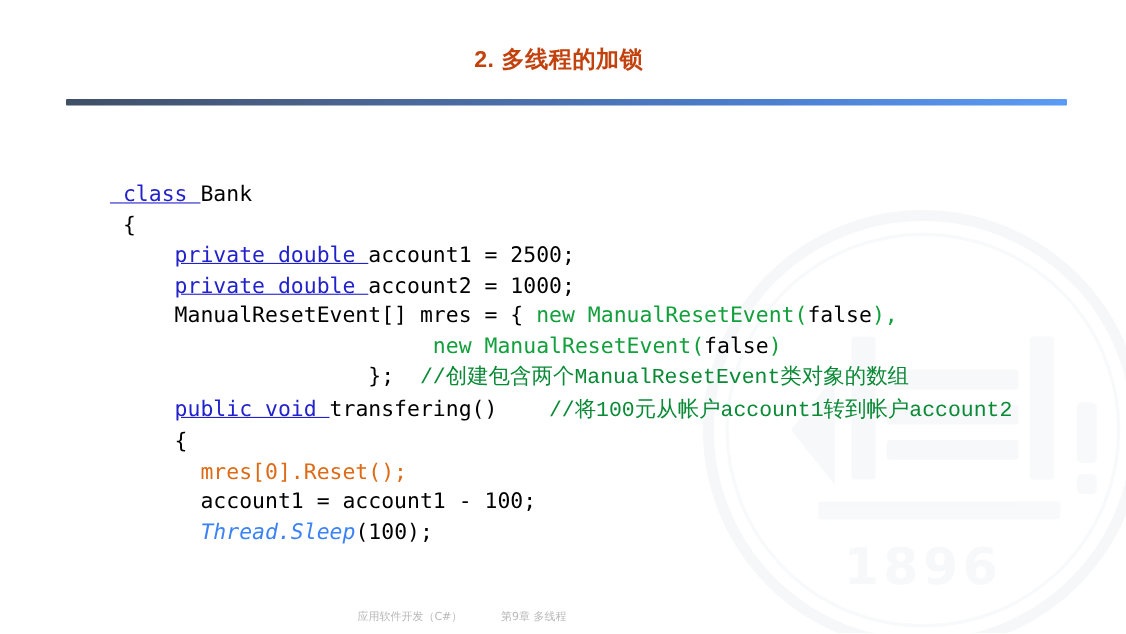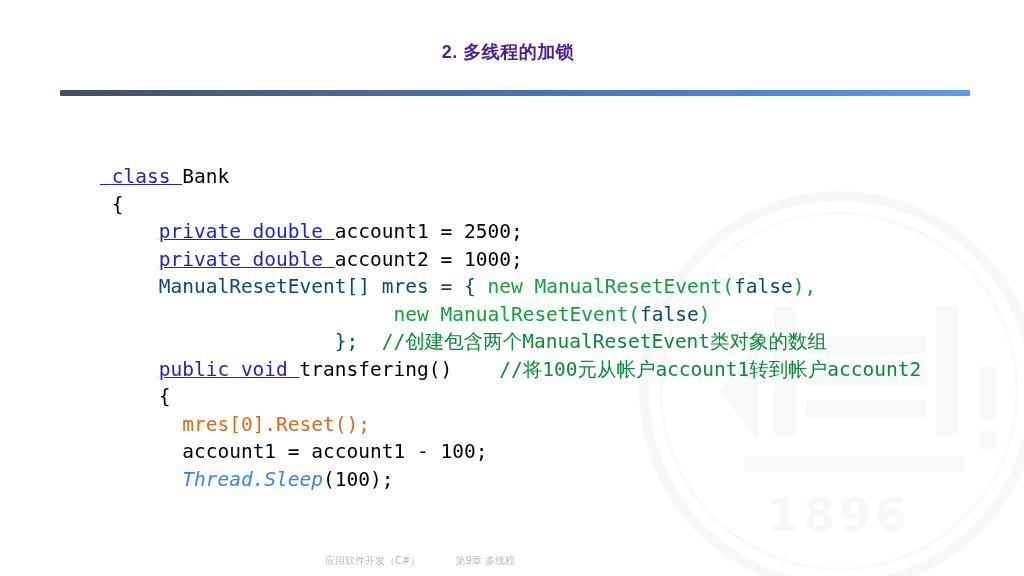--- a/index.html
+++ b/index.html
@@ -30,23 +30,23 @@
     height: 430px;
     opacity: 0.28;
     pointer-events: none;
   }
   .title {
     position: absolute;
     top: 40px;
     left: 0;
     width: 1016px;
     text-align: center;
-    font-size: 18px;
+    font-size: 21px;
     font-weight: bold;
-    color: #4c1d95;
+    color: #c2410c;
     letter-spacing: 0.5px;
   }
   .rule {
     position: absolute;
     top: 90px;
     left: 60px;
     width: 910px;
     height: 6px;
     background: linear-gradient(to right, #3f4f66 0%, #4a628c 25%, #4b7fd0 70%, #5b9bf5 100%);
     border-radius: 1px;
@@ -58,23 +58,23 @@
     width: 900px;
     font-family: "DejaVu Sans Mono", monospace;
     font-size: 19.5px;
     line-height: 27.5px;
     color: #000000;
     white-space: pre-wrap;
   }
   .ln { display: block; min-height: 27px; }
   .blue   { color: #2222cc; text-decoration: underline; }
   .dblue  { color: #3b82f6; font-style: italic; }
-  .orange { color: #0c4a6e; }
+  .orange { color: #000000; }
   .orange2{ color: #dd6a16; text-align: right; }
-  .green  { color: #0a8a36; }
+  .green  { color: #0a8a36; font-family: Liberation Mono, monospace; }
   .green2 { color: #12a03c; }
   .black  { color: #000000; text-align: center; }
   .lead {
     color: #1818cc;
     font-family: "DejaVu Sans", sans-serif;
     font-size: 19px;
   }
   .footer {
     position: absolute;
     left: 0;

